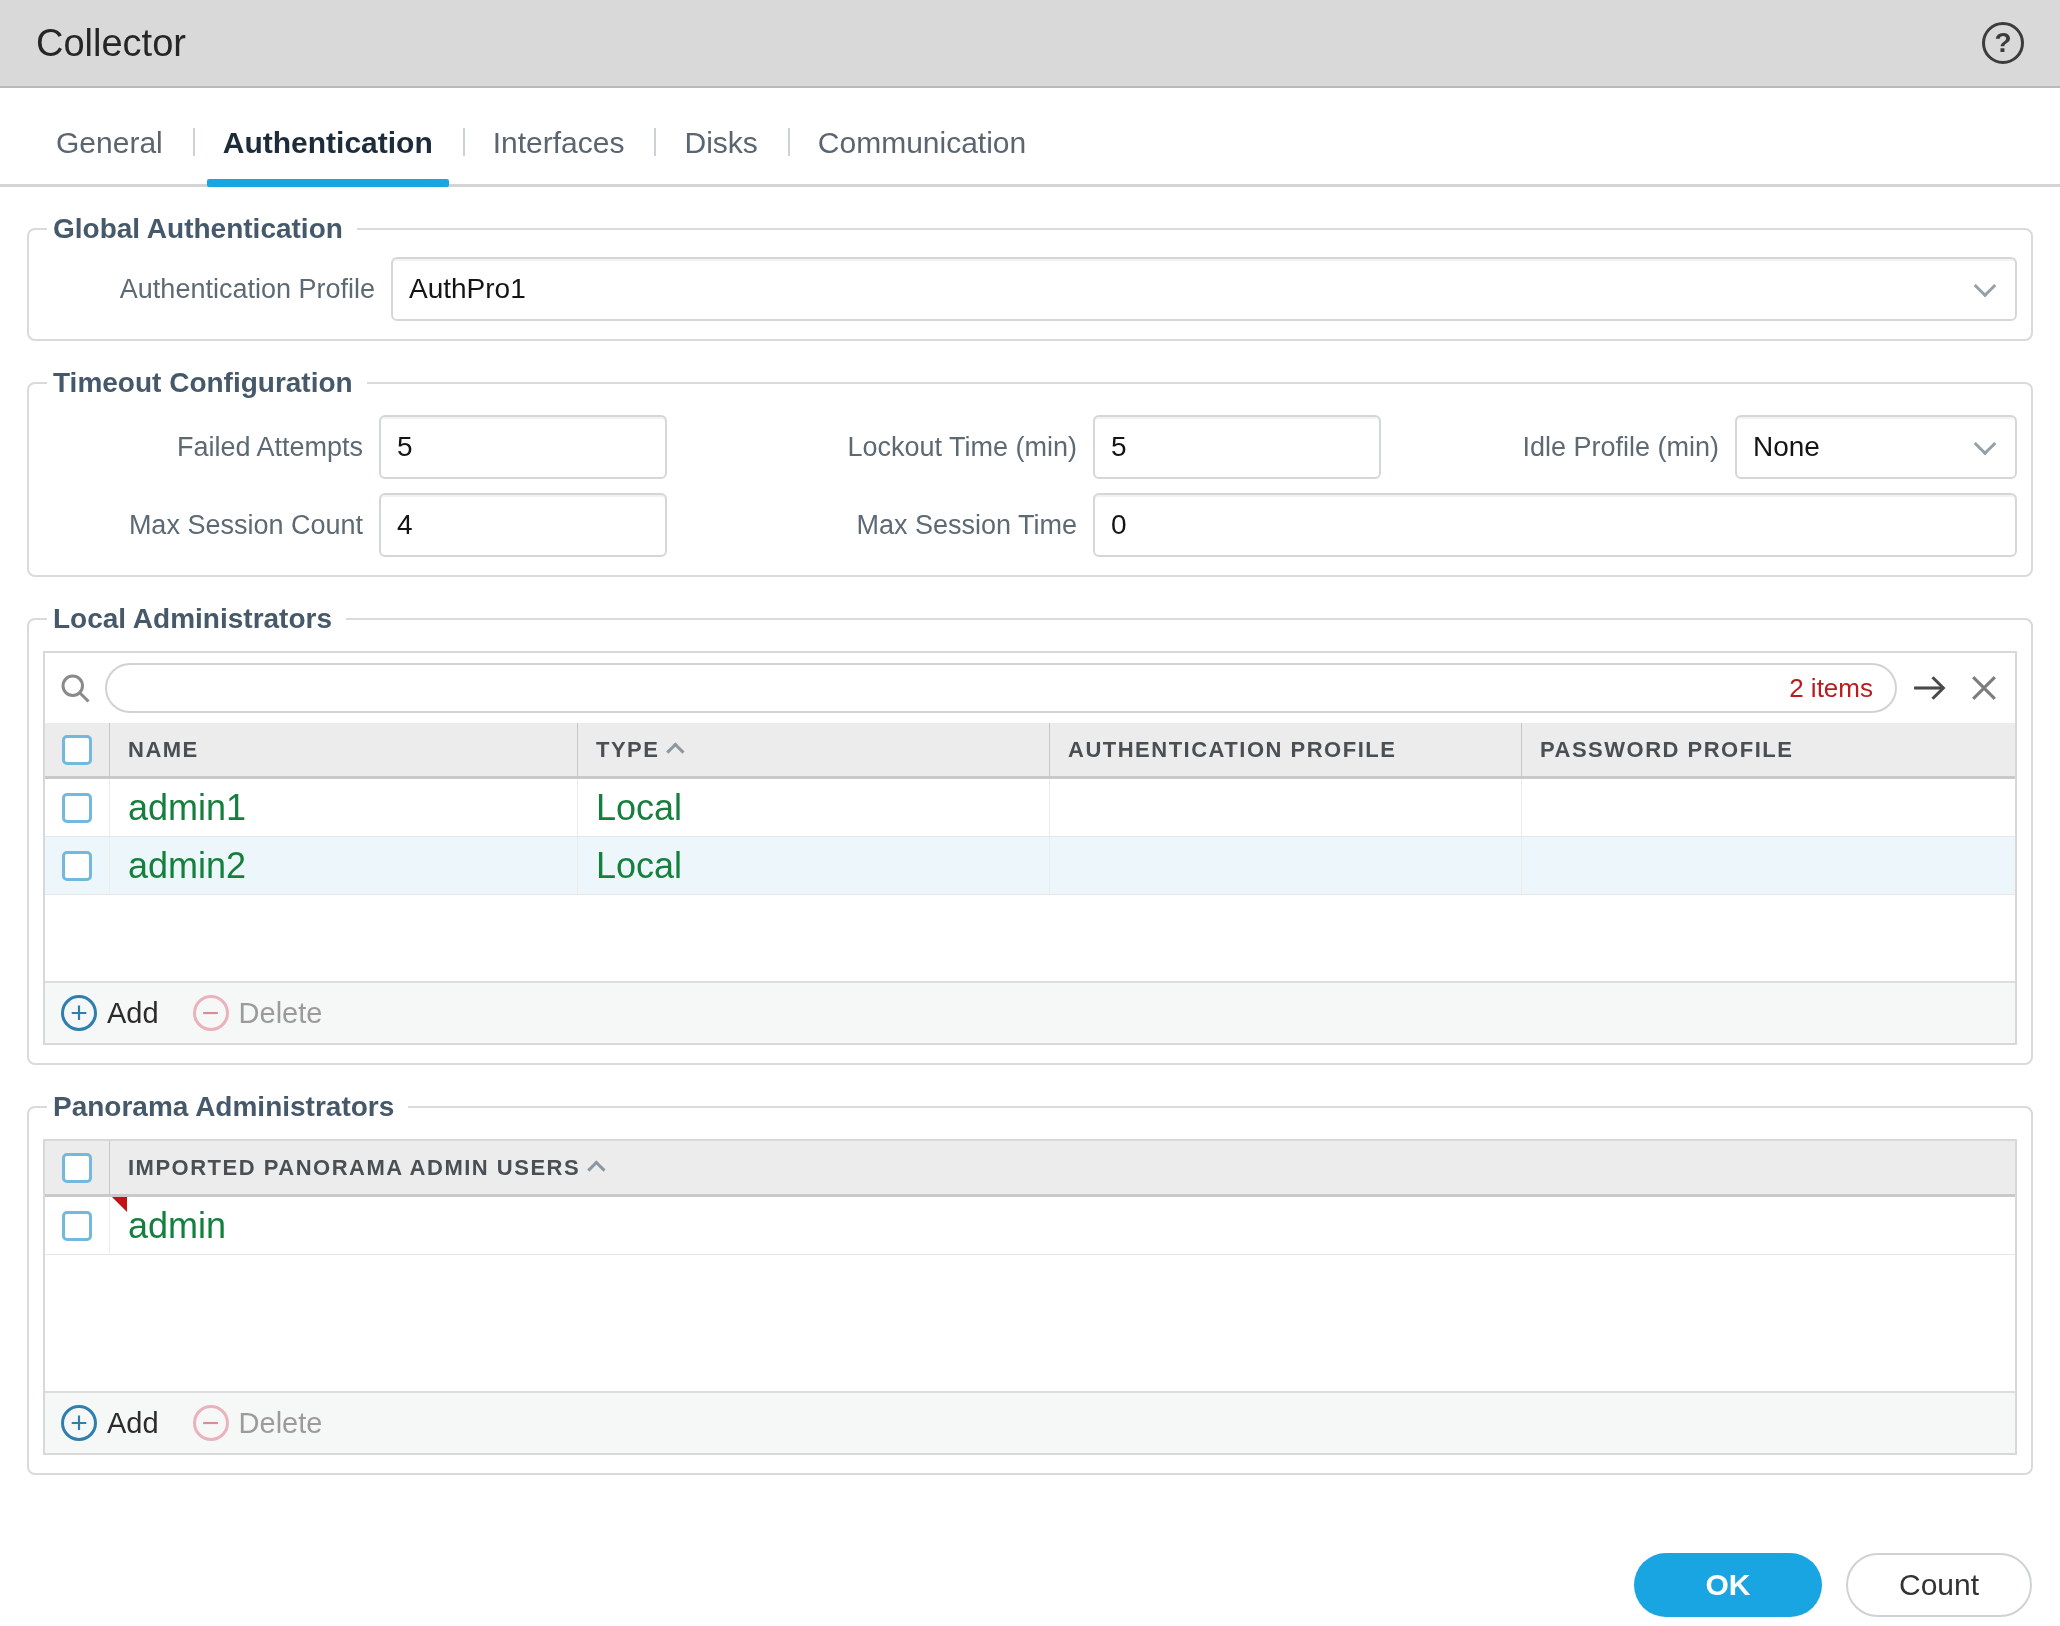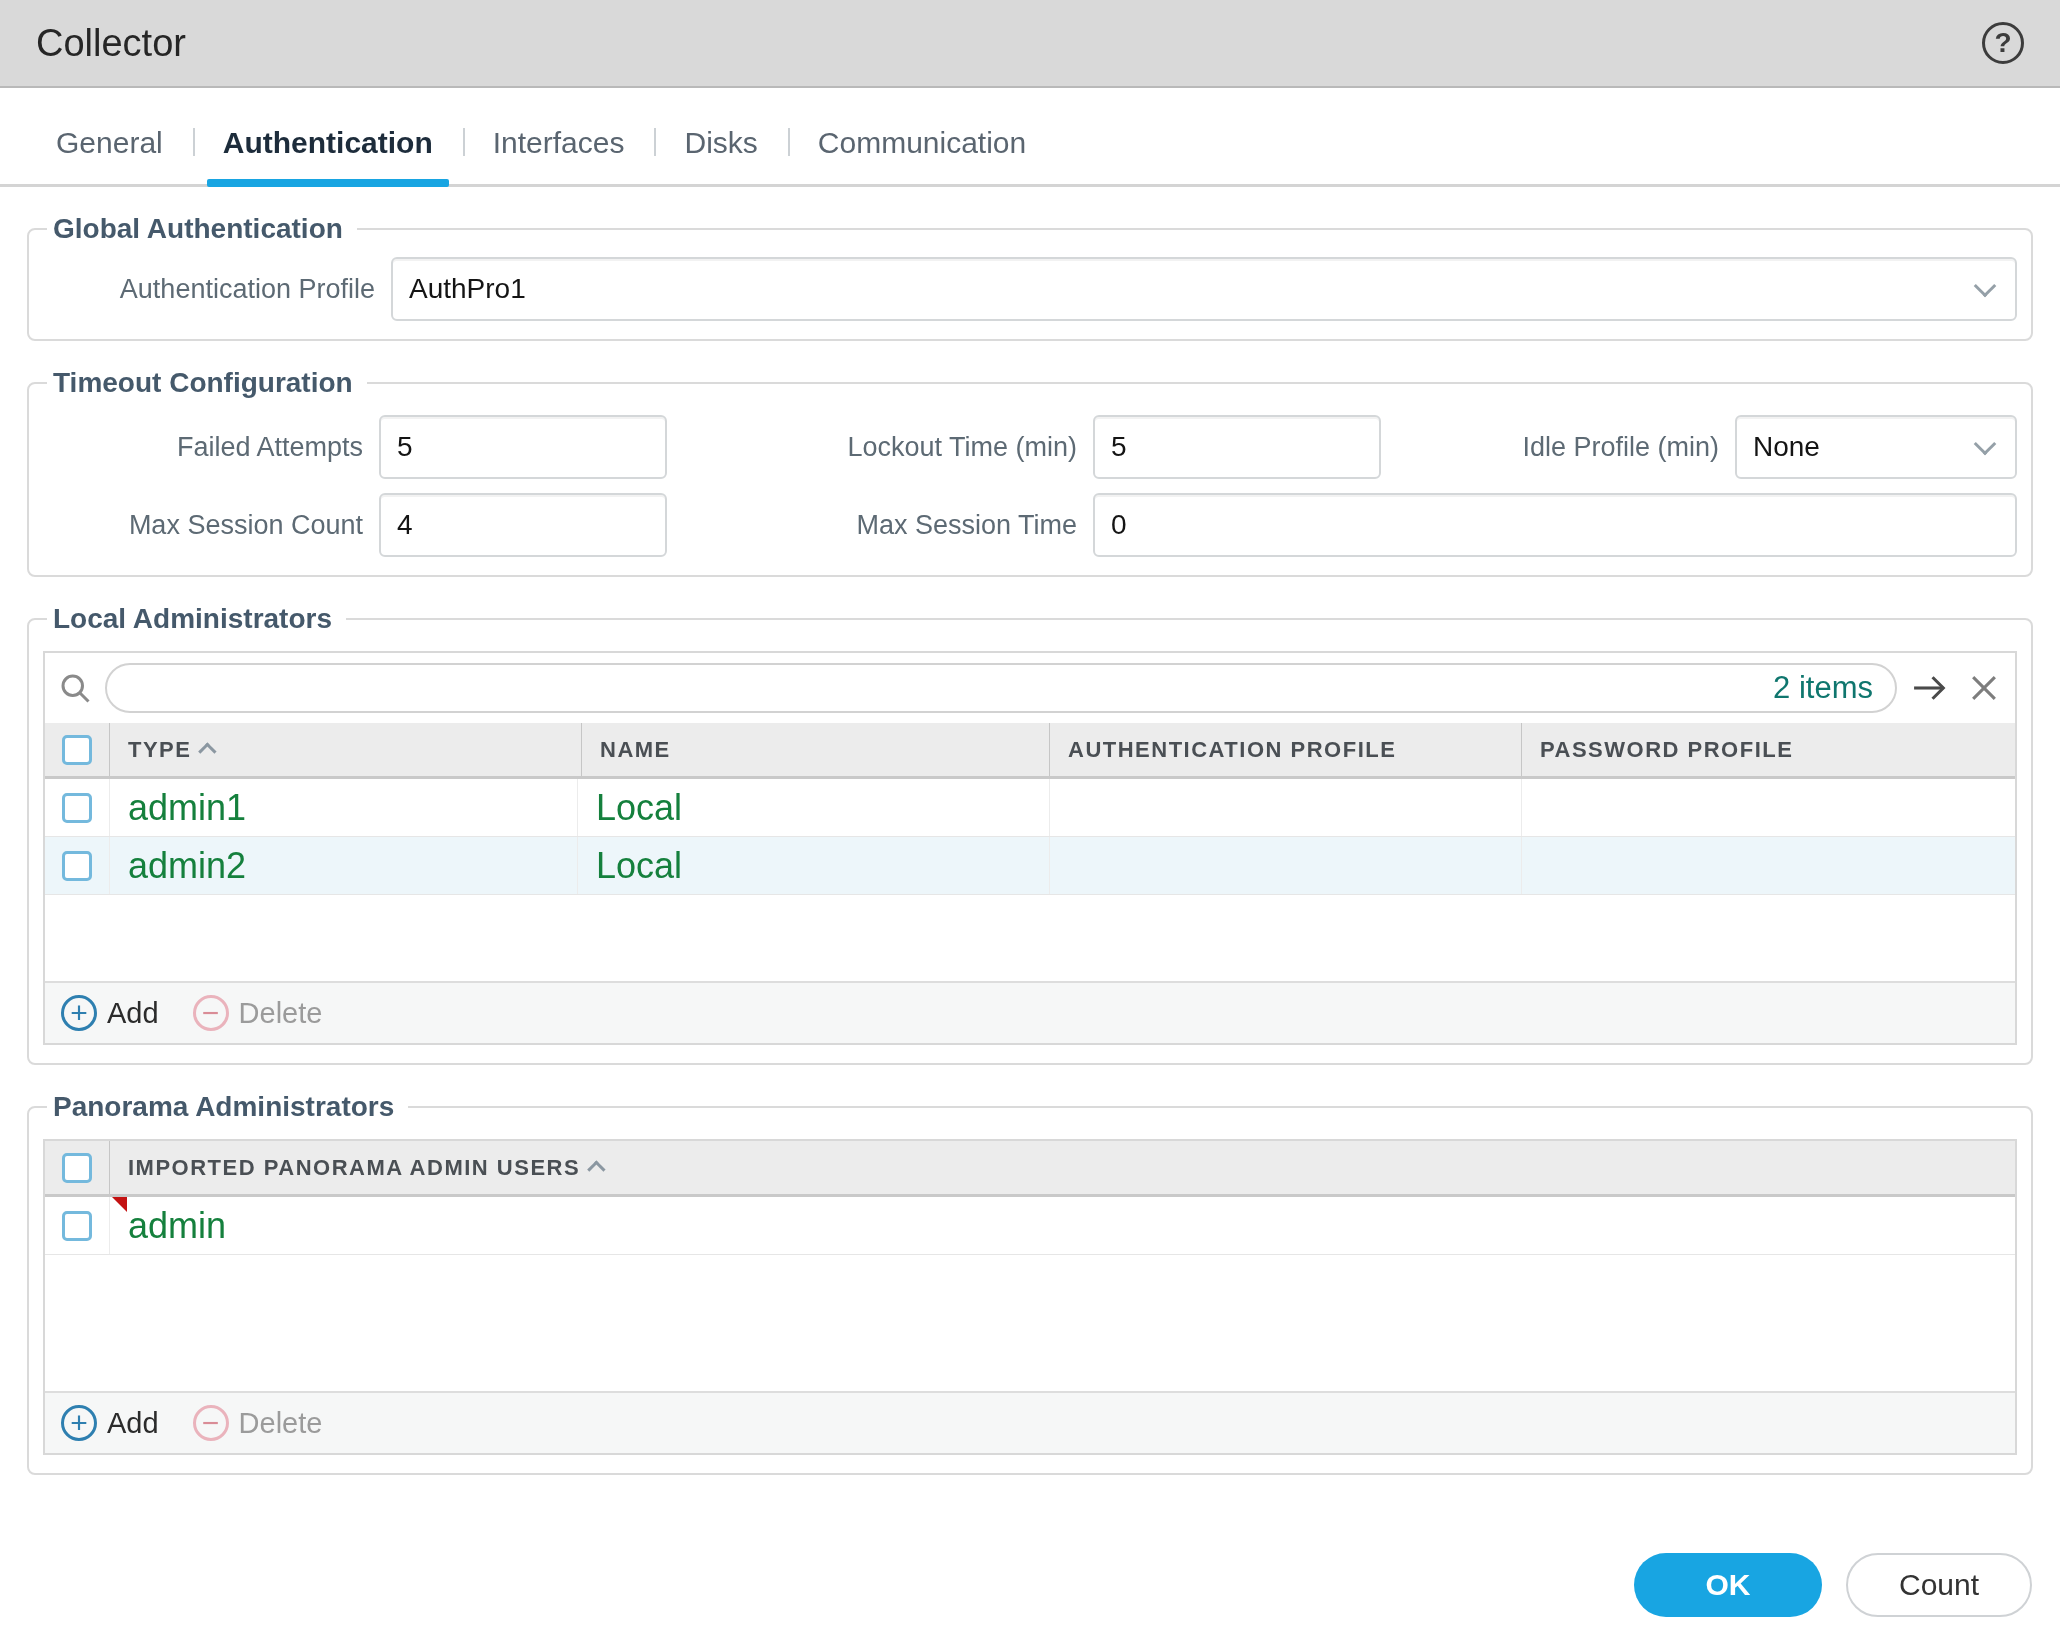--- a/index.html
+++ b/index.html
@@ -89,21 +89,21 @@
   
   .tablebox{border:2px solid #d8d8d8;margin-top:12px;background:#fff;}
   .searchrow{display:flex;align-items:center;gap:12px;padding:10px 12px;}
   .search-pill{
     flex:1;height:50px;border:2px solid #d2d2d2;border-radius:28px;
     display:flex;align-items:center;padding:0 22px;gap:10px;
   }
   .search-pill input{
     flex:1;border:none;outline:none;font-size:27px;font-family:inherit;background:transparent;color:#222;
   }
-  .items-count{font-size:31px;color:#0f766e;white-space:nowrap;}
+  .items-count{font-size:26px;color:#b91c1c;white-space:nowrap;}
   .icon-btn{background:none;border:none;padding:2px;cursor:pointer;display:flex;align-items:center;}
 
   .thead{
     display:flex;align-items:stretch;background:#ececec;
     border-bottom:3px solid #c9c9c9;height:56px;
   }
   .th{
     display:flex;align-items:center;gap:12px;
     font-size:22px;font-weight:bold;letter-spacing:1.5px;color:#4a4f54;
     padding-left:18px;border-left:1px solid #c6c6c6;
@@ -229,26 +229,26 @@
           <line x1="4" y1="4" x2="18" y2="18"></line>
             <line x1="18" y1="4" x2="4" y2="18"></line>
         </svg>
       </button>
     </div>
 
     <div class="thead">
       <div class="cb-col th">
           <span class="checkbox"></span>
         </div>
+      <div class="th col-name">
+          <span>NAME</span>
+        </div>
       <div class="th col-type">
           <span>TYPE</span>
           <span class="sort-caret"></span>
-        </div>
-      <div class="th col-name">
-          <span>NAME</span>
         </div>
       <div class="th col-auth">
           <span>AUTHENTICATION PROFILE</span>
         </div>
       <div class="th col-pass">
           <span>PASSWORD PROFILE</span>
         </div>
     </div>
 
     <div class="trow">

